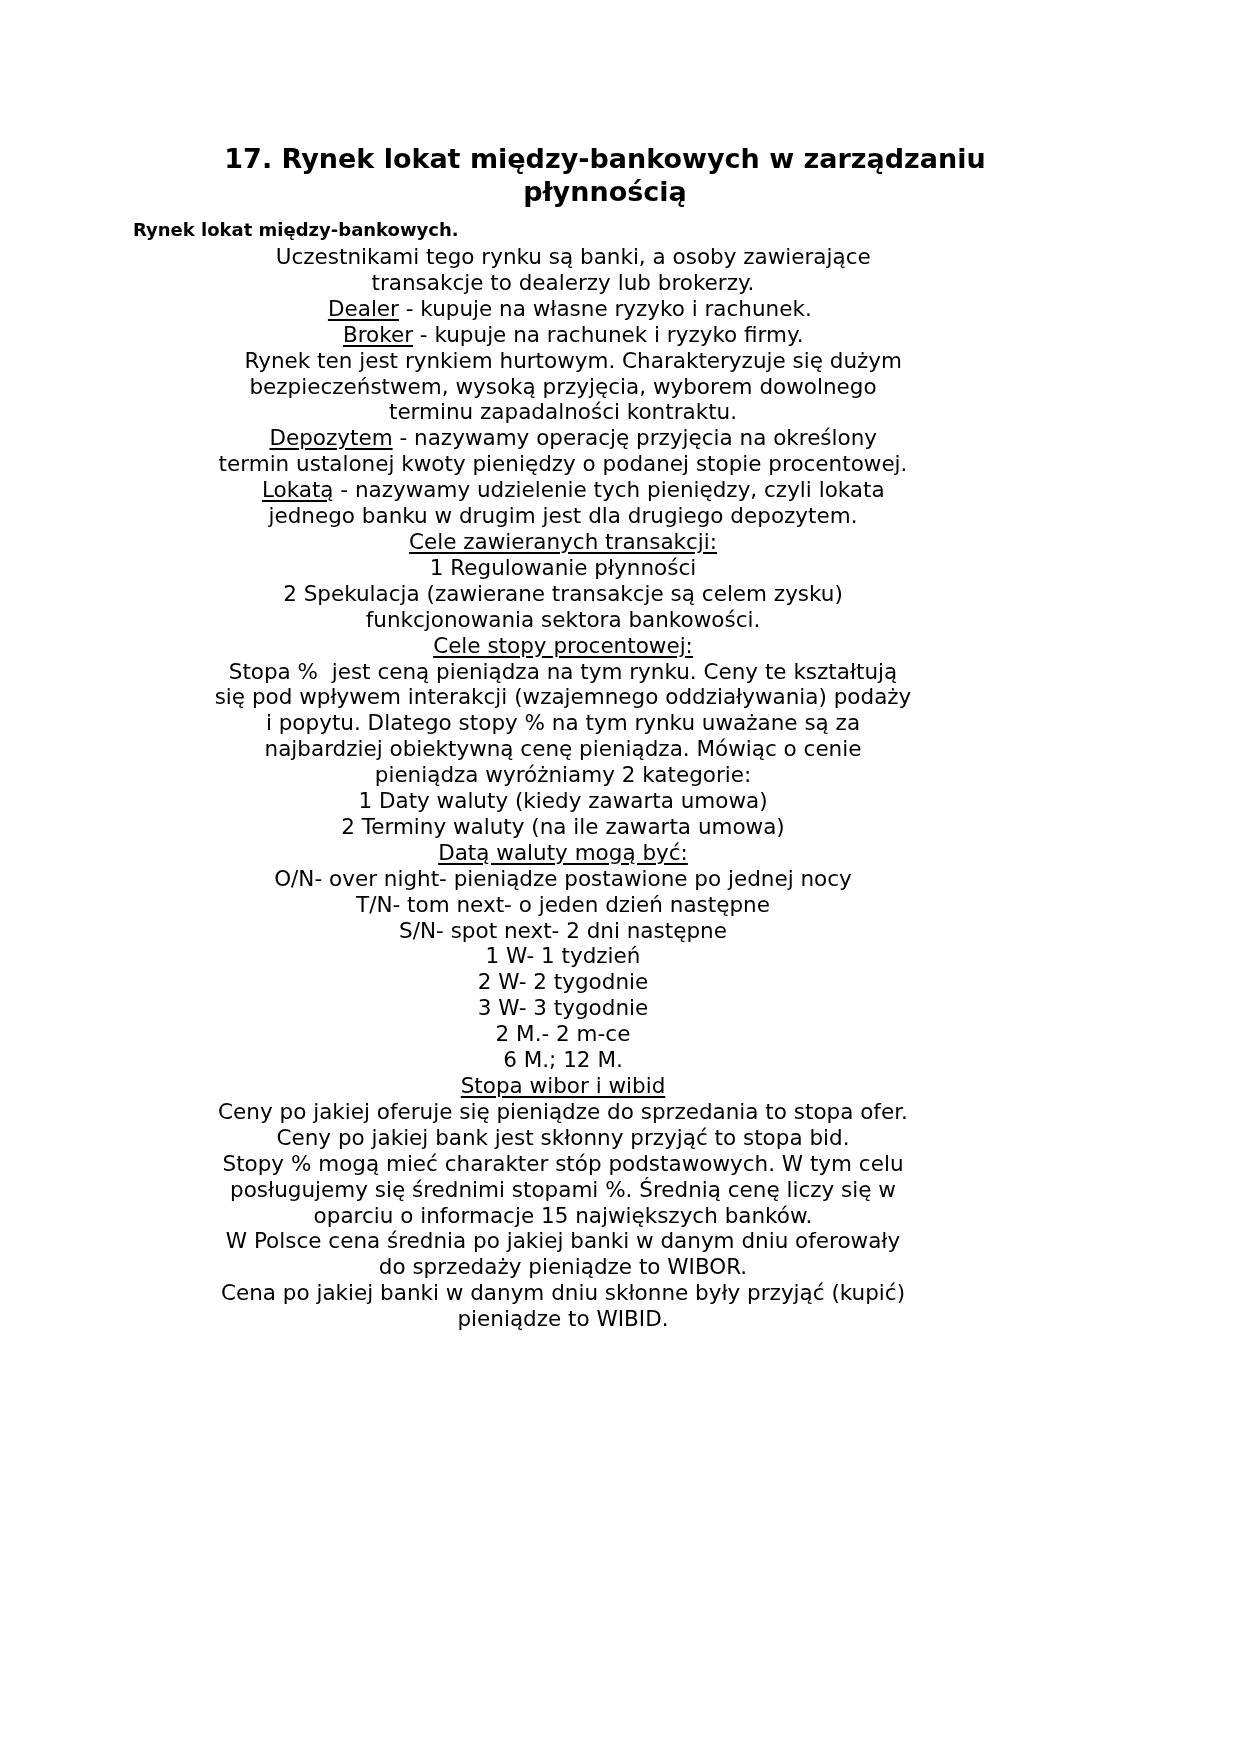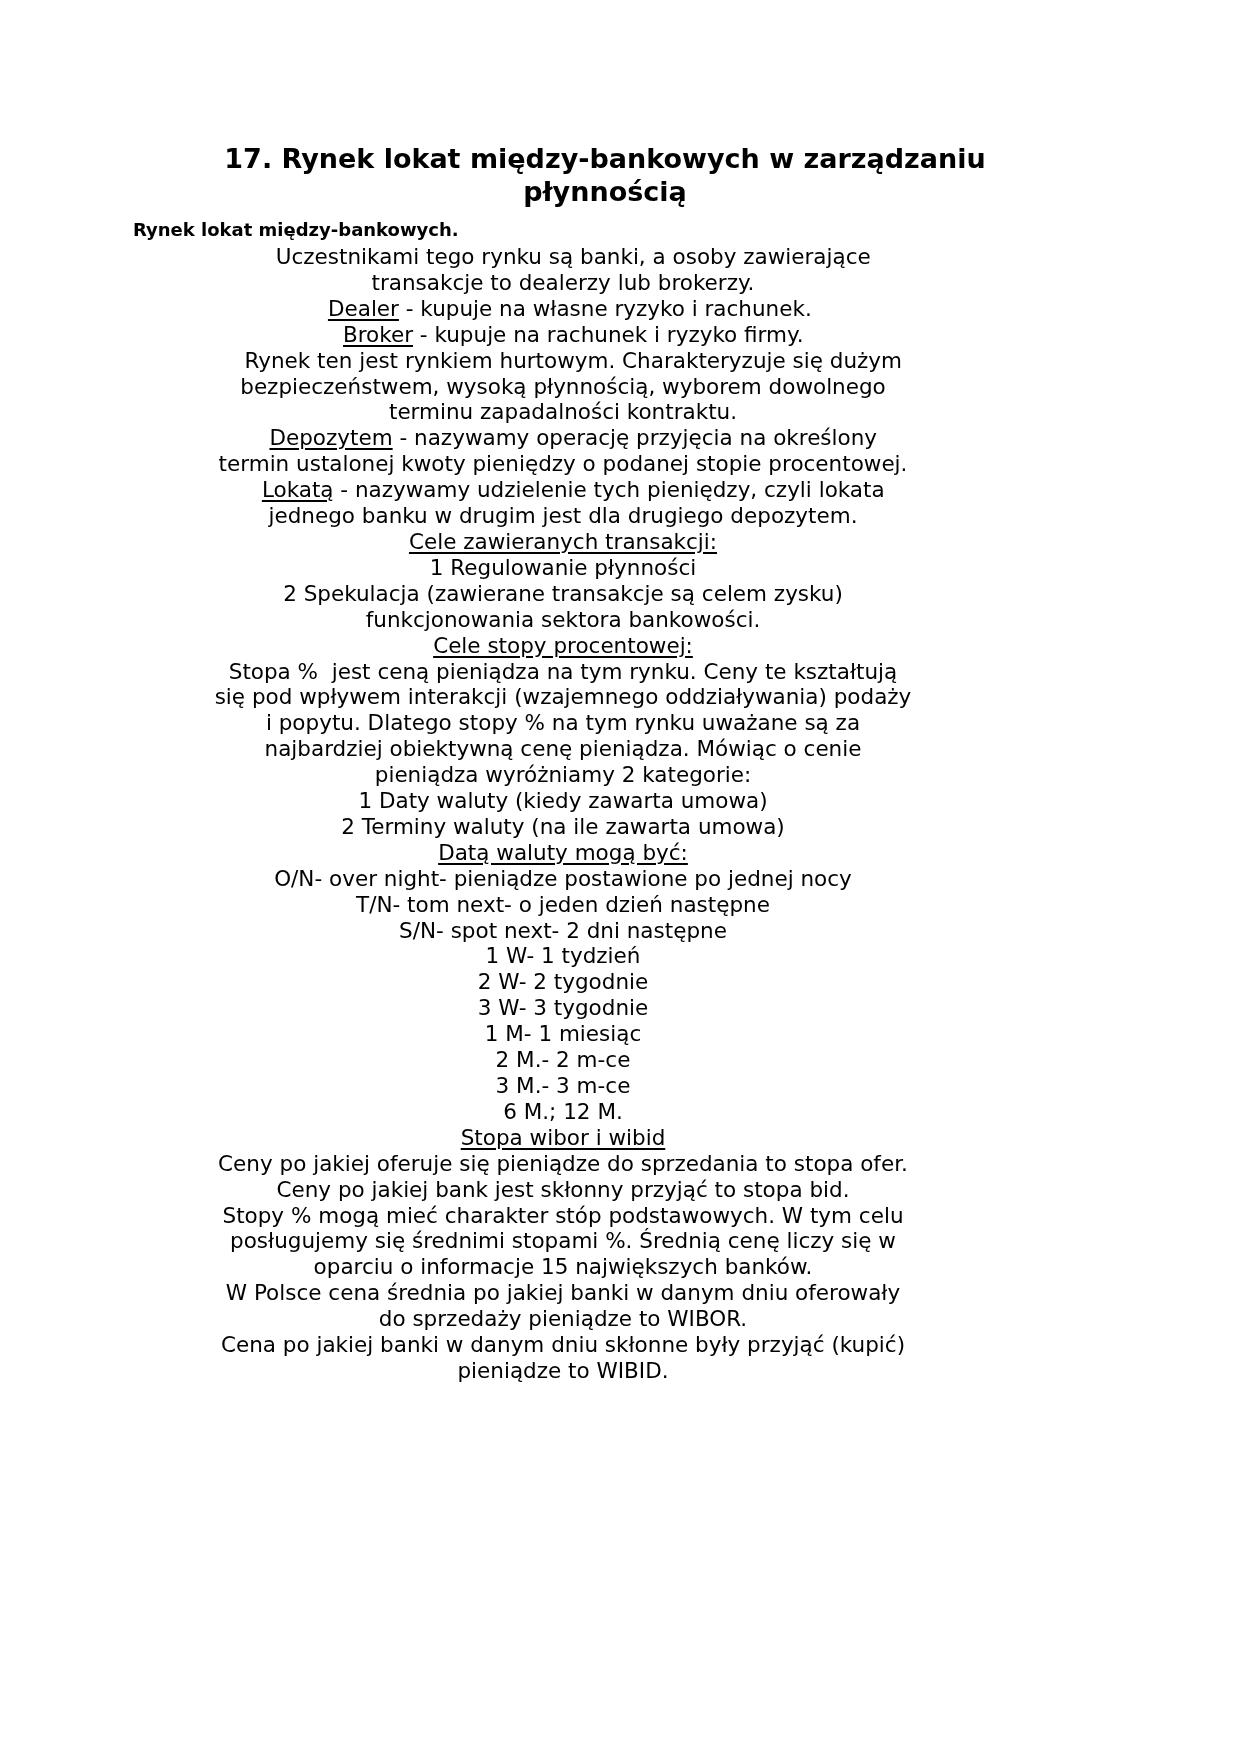--- a/index.html
+++ b/index.html
@@ -25,21 +25,21 @@
   <div class="body">
     <div class="heading">Rynek lokat między-bankowych.</div>
 
     <div class="line">   Uczestnikami tego rynku są banki, a osoby zawierające</div>
     <div class="line">transakcje to dealerzy lub brokerzy.</div>
 
     <div class="line"><span>  </span><span class="u">Dealer</span><span> - kupuje na własne ryzyko i rachunek.</span></div>
     <div class="line"><span>   </span><span class="u">Broker</span><span> - kupuje na rachunek i ryzyko firmy.</span></div>
 
     <div class="line">   Rynek ten jest rynkiem hurtowym. Charakteryzuje się dużym</div>
-    <div class="line">bezpieczeństwem, wysoką płynnością, wyborem dowolnego</div>
+    <div class="line">bezpieczeństwem, wysoką przyjęcia, wyborem dowolnego</div>
     <div class="line">terminu zapadalności kontraktu.</div>
 
     <div class="line"><span>   </span><span class="u">Depozytem</span><span> - nazywamy operację przyjęcia na określony</span></div>
     <div class="line">termin ustalonej kwoty pieniędzy o podanej stopie procentowej.</div>
 
     <div class="line"><span>   </span><span class="u">Lokatą</span><span> - nazywamy udzielenie tych pieniędzy, czyli lokata</span></div>
     <div class="line">jednego banku w drugim jest dla drugiego depozytem.</div>
 
     <div class="line u">Cele zawieranych transakcji:</div>
     <div class="line">1 Regulowanie płynności</div>
@@ -55,23 +55,21 @@
     <div class="line">1 Daty waluty (kiedy zawarta umowa)</div>
     <div class="line">2 Terminy waluty (na ile zawarta umowa)</div>
 
     <div class="line u">Datą waluty mogą być:</div>
     <div class="line">O/N- over night- pieniądze postawione po jednej nocy</div>
     <div class="line">T/N- tom next- o jeden dzień następne</div>
     <div class="line">S/N- spot next- 2 dni następne</div>
     <div class="line">1 W- 1 tydzień</div>
     <div class="line">2 W- 2 tygodnie</div>
     <div class="line">3 W- 3 tygodnie</div>
-    <div class="line">1 M- 1 miesiąc</div>
     <div class="line">2 M.- 2 m-ce</div>
-    <div class="line">3 M.- 3 m-ce</div>
     <div class="line">6 M.; 12 M.</div>
 
     <div class="line u">Stopa wibor i wibid</div>
     <div class="line">Ceny po jakiej oferuje się pieniądze do sprzedania to stopa ofer.</div>
     <div class="line">Ceny po jakiej bank jest skłonny przyjąć to stopa bid.</div>
     <div class="line">Stopy % mogą mieć charakter stóp podstawowych. W tym celu</div>
     <div class="line">posługujemy się średnimi stopami %. Średnią cenę liczy się w</div>
     <div class="line">oparciu o informacje 15 największych banków.</div>
     <div class="line">W Polsce cena średnia po jakiej banki w danym dniu oferowały</div>
     <div class="line">do sprzedaży pieniądze to WIBOR.</div>

